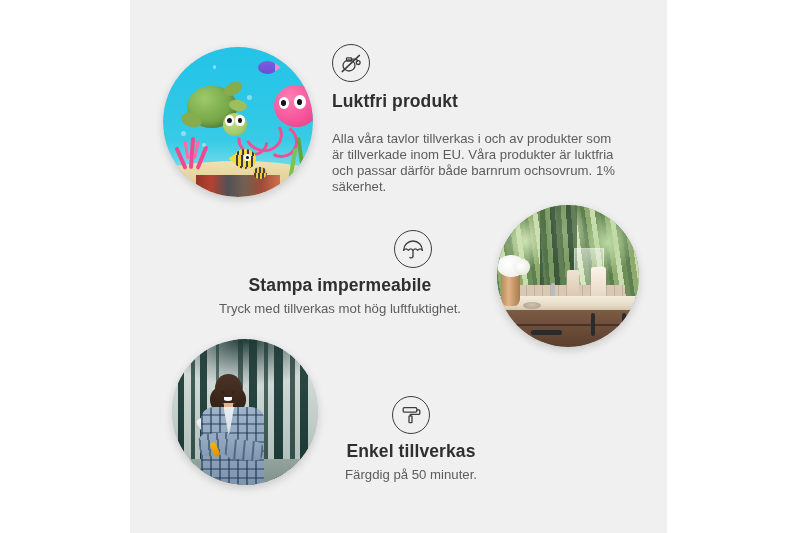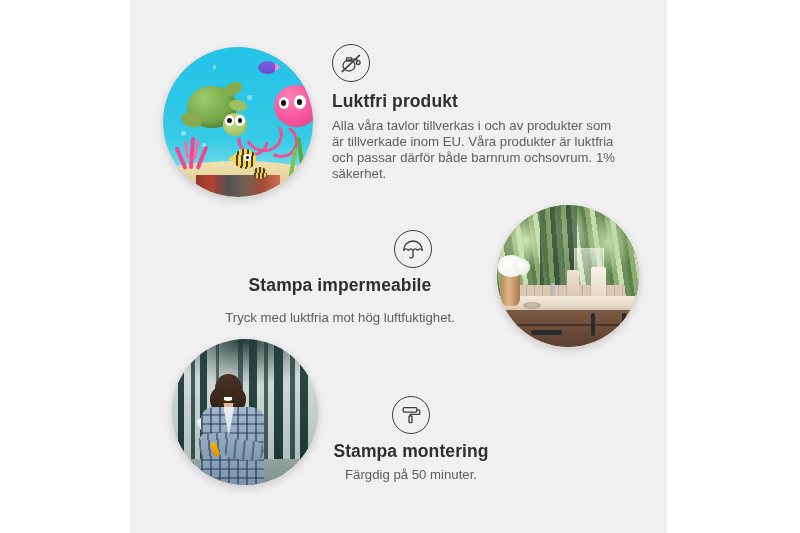--- a/index.html
+++ b/index.html
@@ -357,26 +357,26 @@
   .feat-body {
     font-size: 13.2px;
     color: #5c5c5c;
     line-height: 16.2px;
     margin: 0;
   }
 
   
   #feature-odorless { left: 332px; top: 44px; width: 290px; }
   #feature-odorless .icon-circle { margin-bottom: 9px; }
-  #feature-odorless .feat-title { margin-bottom: 5px; }
+  #feature-odorless .feat-title { margin-bottom: 18px; }
 
   
   #feature-waterproof { left: 216px; top: 230px; width: 248px; text-align: center; }
   #feature-waterproof .icon-wrap { display:flex; justify-content:flex-end; padding-right: 32px; margin-bottom: 7px; }
-  #feature-waterproof .feat-title { margin-bottom: 13px; }
+  #feature-waterproof .feat-title { margin-bottom: 4px; }
 
   
   #feature-mounting { left: 300px; top: 396px; width: 222px; text-align: center; }
   #feature-mounting .icon-wrap { display:flex; justify-content:center; margin-bottom: 7px; }
   #feature-mounting .feat-title { margin-bottom: 4px; }
 </style>
 </head>
 <body>
 
 <div class="stage">
@@ -447,21 +447,21 @@
       <div class="icon-circle">
         <svg width="24" height="24" viewBox="0 0 24 24" fill="none" stroke="#3d3d3d" stroke-width="1.3" stroke-linecap="round" stroke-linejoin="round">
           <path d="M2.6 13.4 A9.4 9.4 0 0 1 21.4 13.4"></path>
           <path d="M2.6 13.4 q2.35 -3.1 4.7 0 q2.35 -3.1 4.7 0 q2.35 -3.1 4.7 0 q2.35 -3.1 4.7 0"></path>
           <line x1="12" y1="13.4" x2="12" y2="19.2"></line>
           <path d="M12 19.2 a1.9 1.9 0 0 1 -3.1 1.3"></path>
         </svg>
       </div>
     </div>
     <div class="feat-title">Stampa impermeabile</div>
-    <div class="feat-body">Tryck med luktfria mot hög luftfuktighet.</div>
+    <div class="feat-body">Tryck med tillverkas mot hög luftfuktighet.</div>
   </div>
 
   <div class="circle-img" id="img-bathroom">
     <div class="circle-inner">
       <div class="bt-wall"></div>
       <div class="bt-wall-dark"></div>
       <div class="bt-mirror"></div>
       <div class="bt-backsplash"></div>
       <div class="bt-tap"></div>
       <div class="bt-soap"></div>
@@ -520,17 +520,17 @@
     <div class="icon-wrap">
       <div class="icon-circle">
         <svg width="24" height="24" viewBox="0 0 24 24" fill="none" stroke="#3d3d3d" stroke-width="1.3" stroke-linecap="round" stroke-linejoin="round">
           <rect x="4.2" y="4.6" width="13.6" height="4.6" rx="1.1"></rect>
           <path d="M17.8 6.9 h2.1 a0.9 0.9 0 0 1 0.9 0.9 v2.6 a0.9 0.9 0 0 1 -0.9 0.9 h-8.4"></path>
           <path d="M11.5 11.3 v1.5"></path>
           <rect x="10" y="12.8" width="3" height="6.8" rx="0.7"></rect>
         </svg>
       </div>
     </div>
-    <div class="feat-title">Stampa montering</div>
+    <div class="feat-title">Enkel tillverkas</div>
     <div class="feat-body">Färgdig på 50 minuter.</div>
   </div>
 
 </div>
 
 </body></html>

